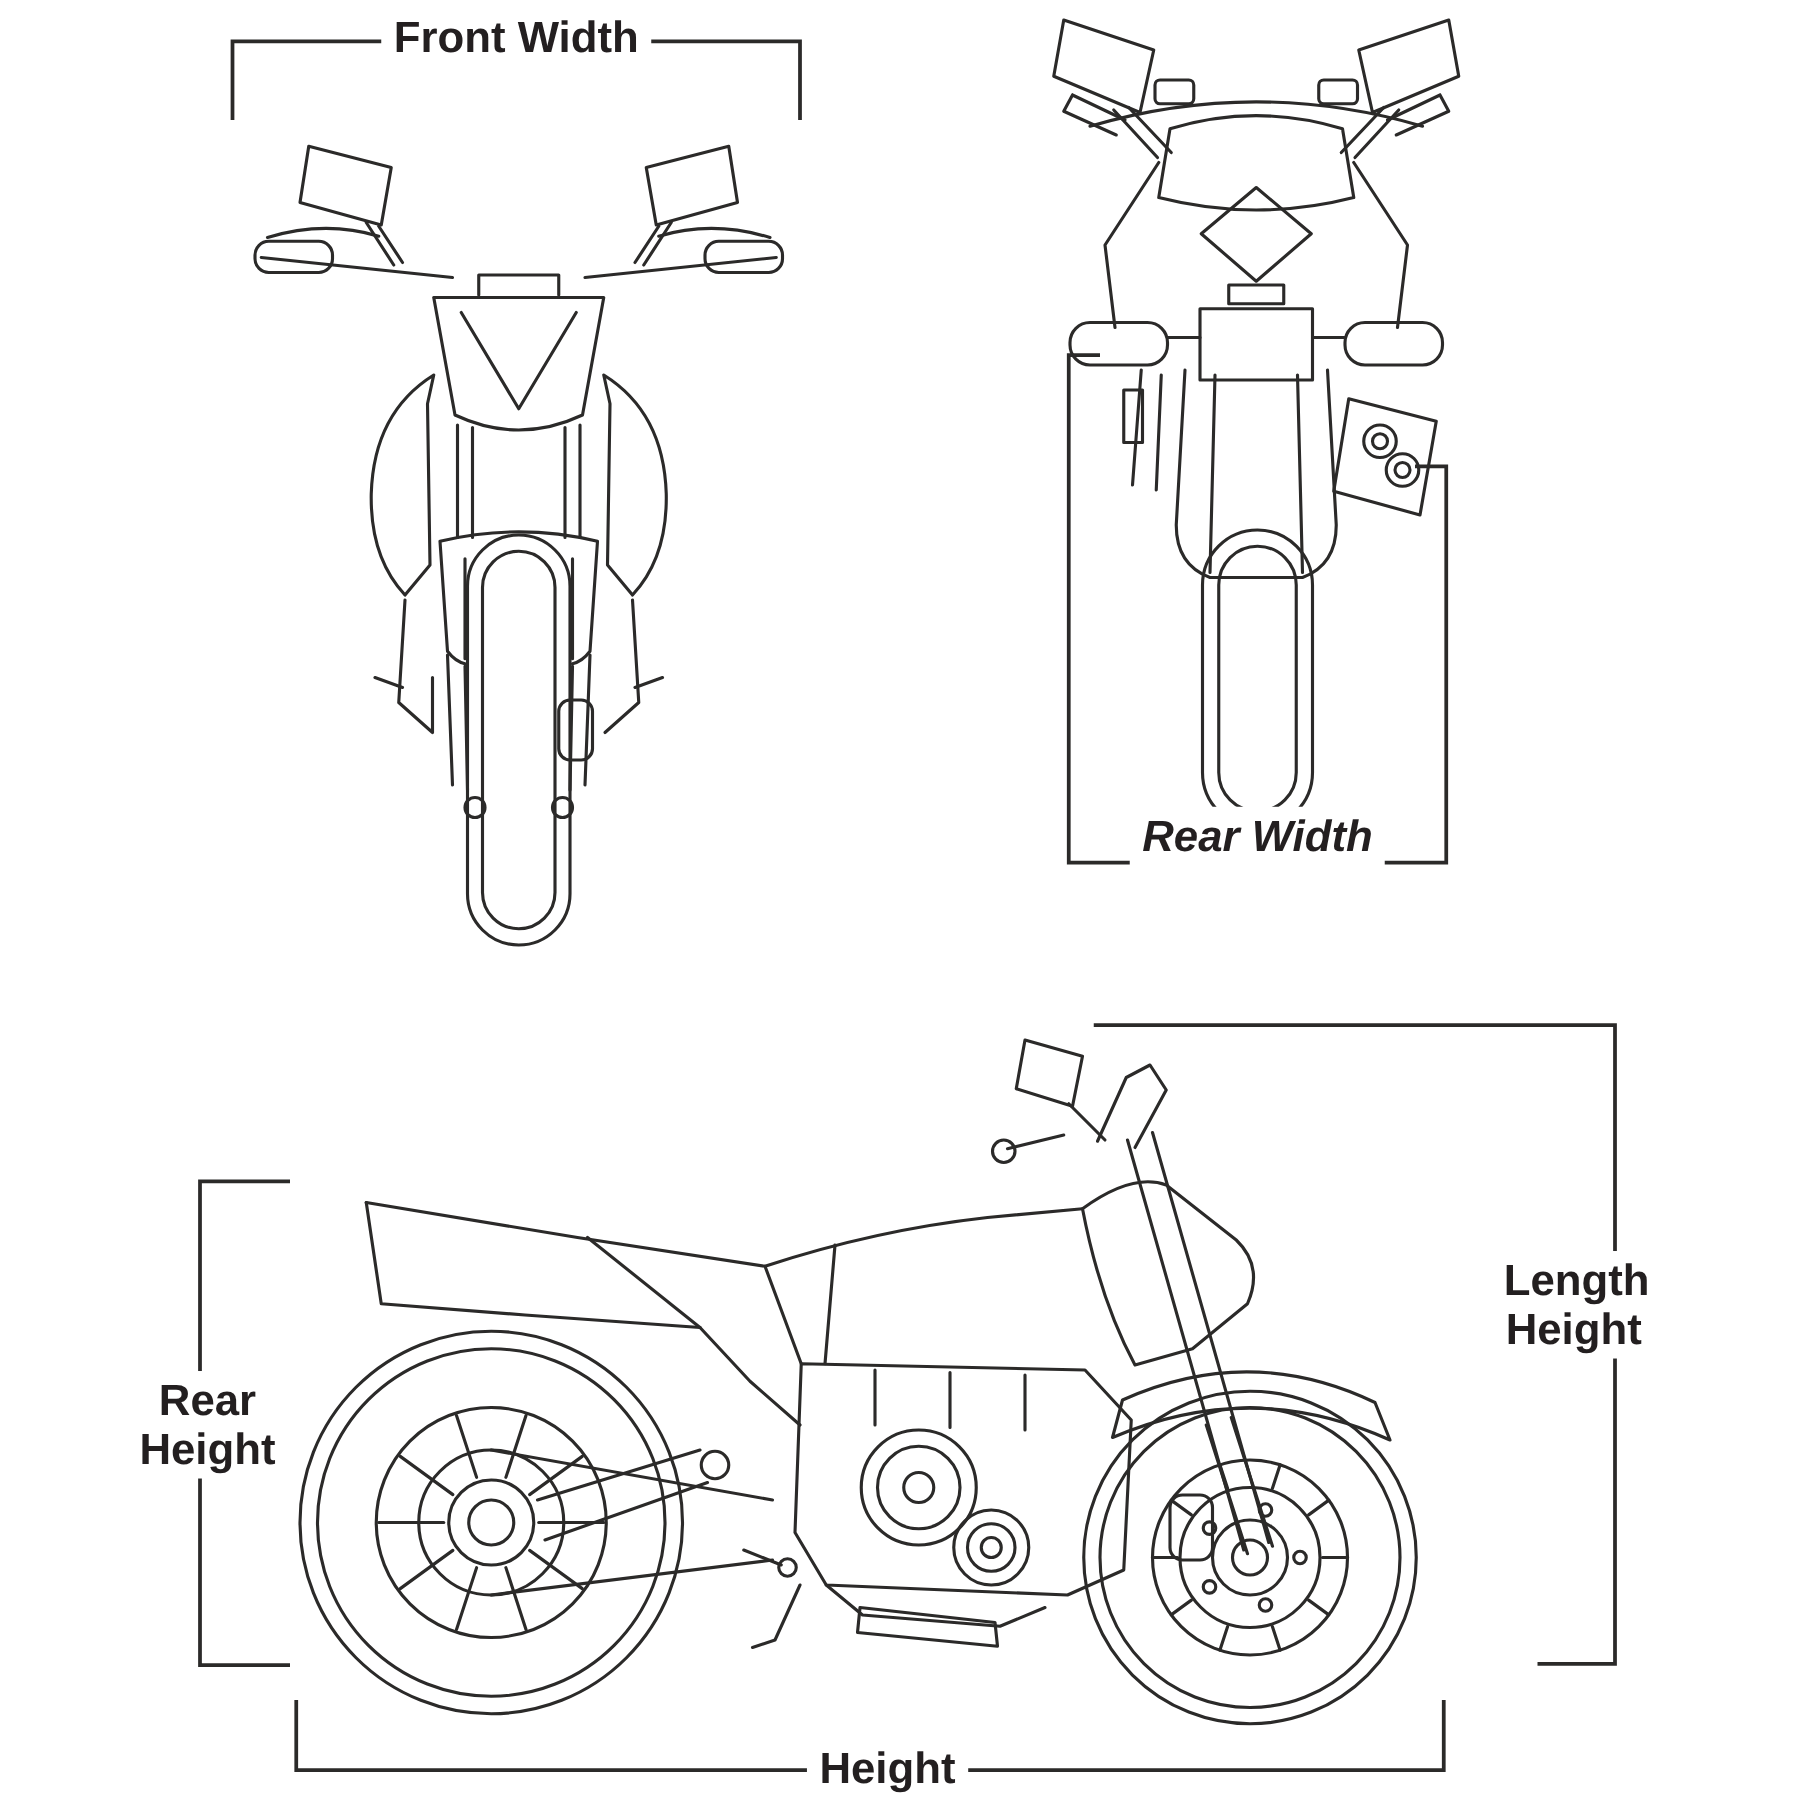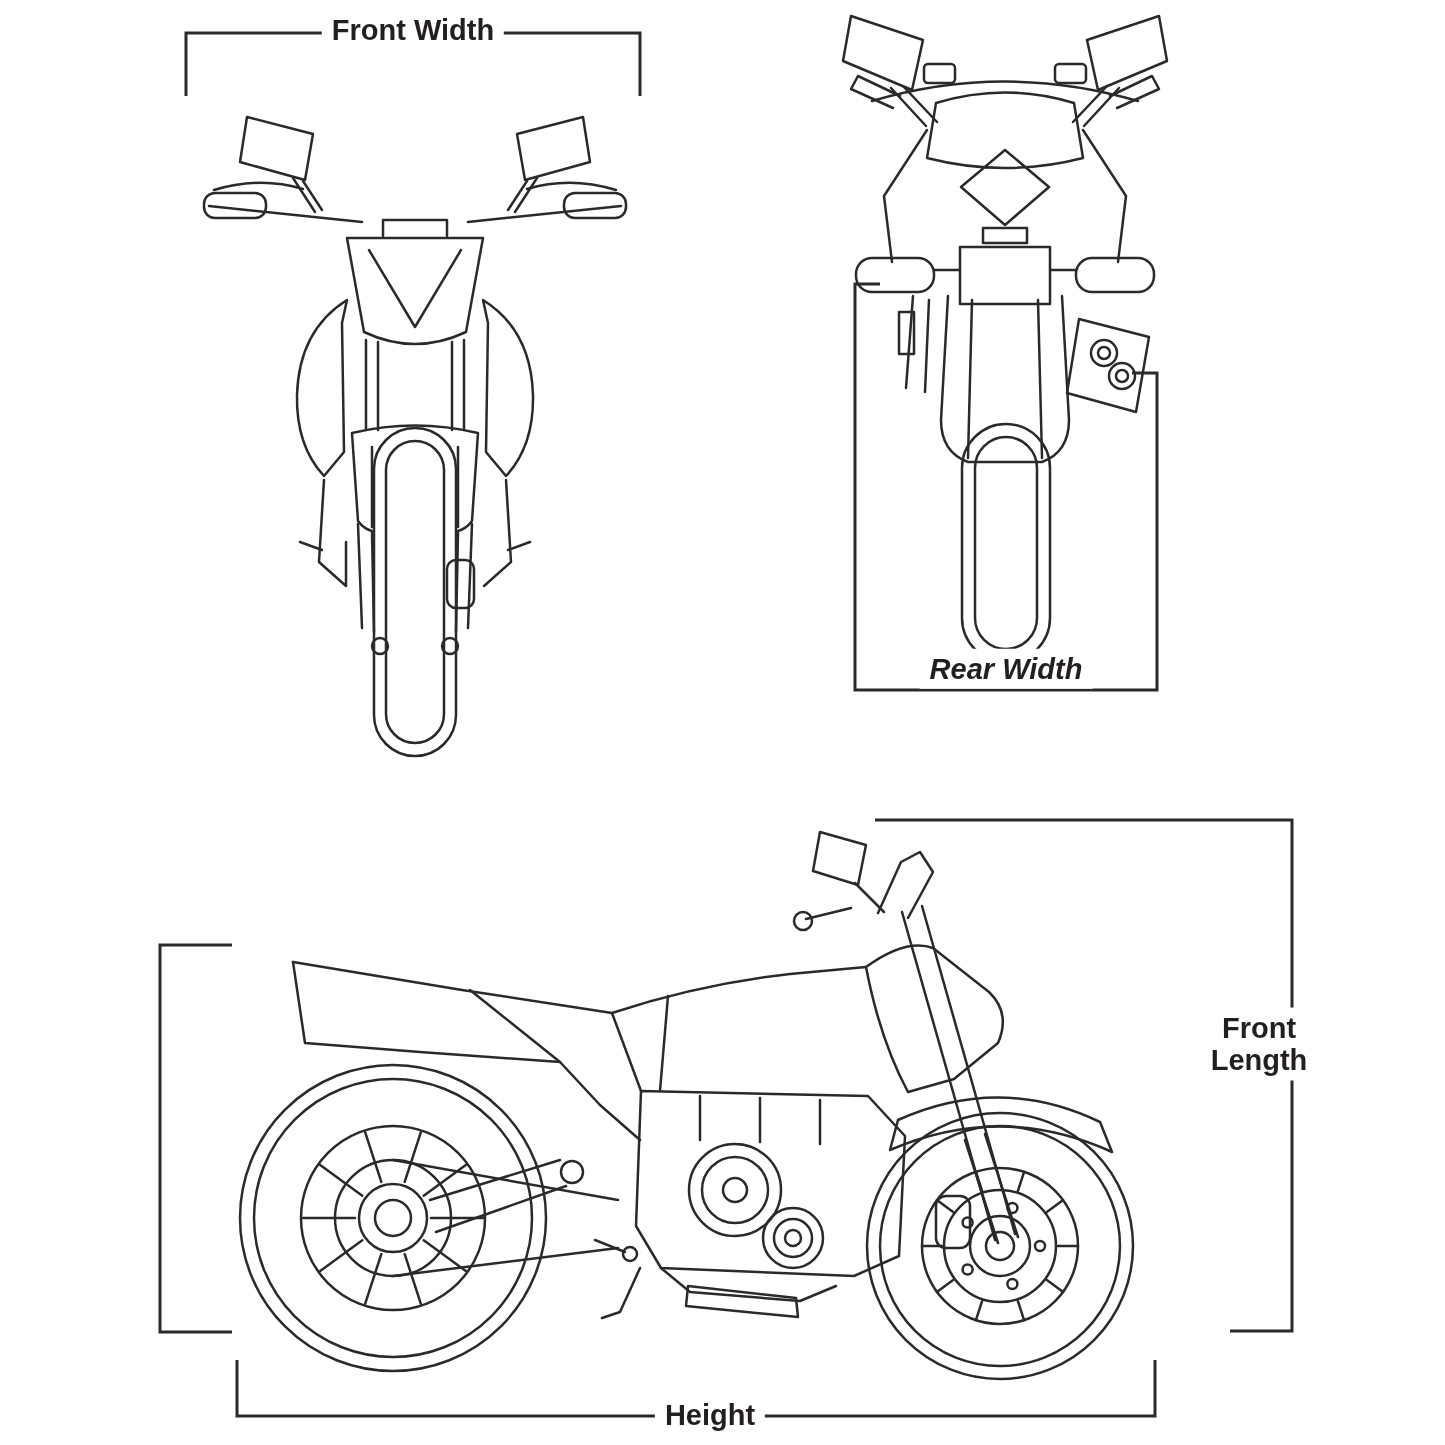--- a/index.html
+++ b/index.html
@@ -5,21 +5,21 @@
   html,body{margin:0;padding:0;background:#ffffff;}
   .canvas{
     position:relative;width:1445px;height:1445px;background:#fff;
     font-family:"Liberation Sans",sans-serif;overflow:hidden;
   }
   .canvas > svg{position:absolute;left:0;top:0;}
   .art{fill:none;stroke:#2b2a29;stroke-width:2.5;stroke-linejoin:round;stroke-linecap:round;}
   .dim{fill:none;stroke:#2b2a29;stroke-width:3;stroke-linejoin:miter;stroke-linecap:butt;}
   .label{
     position:absolute;transform:translate(-50%,-50%);
-    background:#fff;color:#231f20;font-weight:bold;font-size:29px;
+    background:#fff;color:#231f20;font-weight:bold;font-size:35px;
     line-height:1.12;text-align:center;padding:4px 10px;white-space:nowrap;
   }
   .label.wrap{white-space:normal;width:112px;padding:4px 6px;}
 </style>
 </head>
 <body>
 
 <div class="canvas">
 
   <svg width="1445" height="1445" viewBox="0 0 1445 1445">
@@ -193,16 +193,17 @@
       <path d="M186,96 L186,33 L640,33 L640,96"></path>
       <path d="M880,284 L855,284 L855,690 L1157,690 L1157,373 L1132,373"></path>
       <path d="M232,945 L160,945 L160,1332 L232,1332"></path>
       <path d="M875,820 L1292,820 L1292,1331 L1230,1331"></path>
       <path d="M237,1360 L237,1416 L1155,1416 L1155,1360"></path>
     </g>
   </svg>
 
   <div class="label" style="left:413px;top:30px;">Front Width</div>
   <div class="label" style="left:1006px;top:669px;font-style:italic;">Rear Width</div>
-  <div class="label wrap" style="left:1259px;top:1044px;">Front Length</div>
+  <div class="label wrap" style="left:166px;top:1140px;">Rear Height</div>
+  <div class="label wrap" style="left:1259px;top:1044px;">Length Height</div>
   <div class="label" style="left:710px;top:1415px;">Height</div>
 
 </div>
 
 </body></html>

